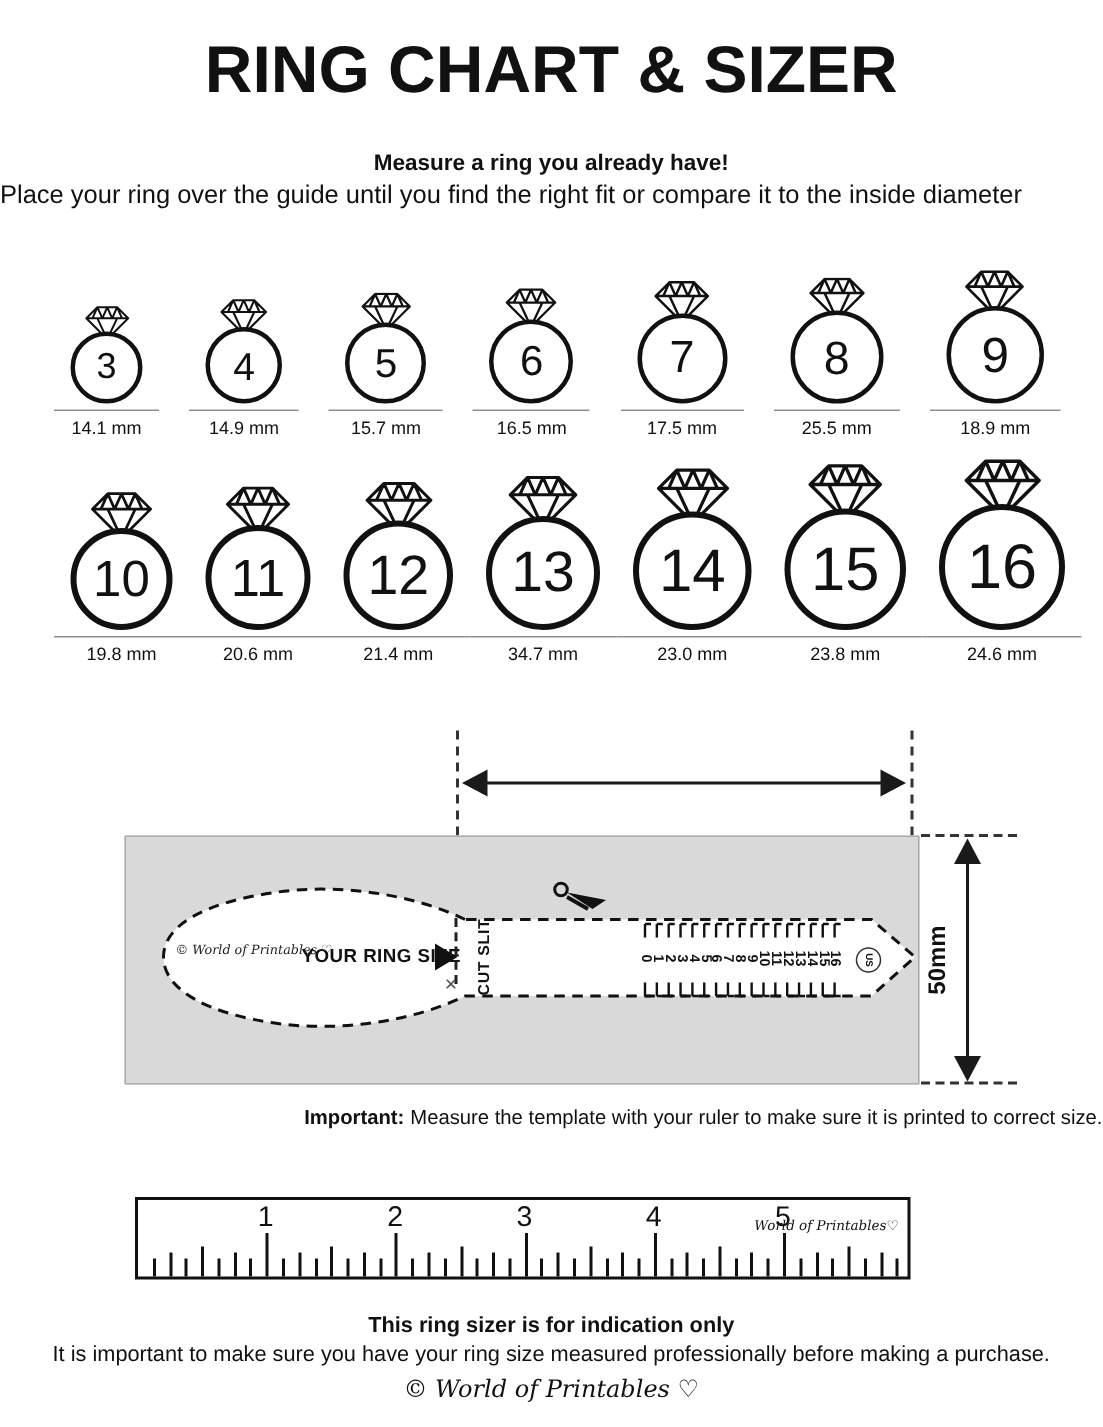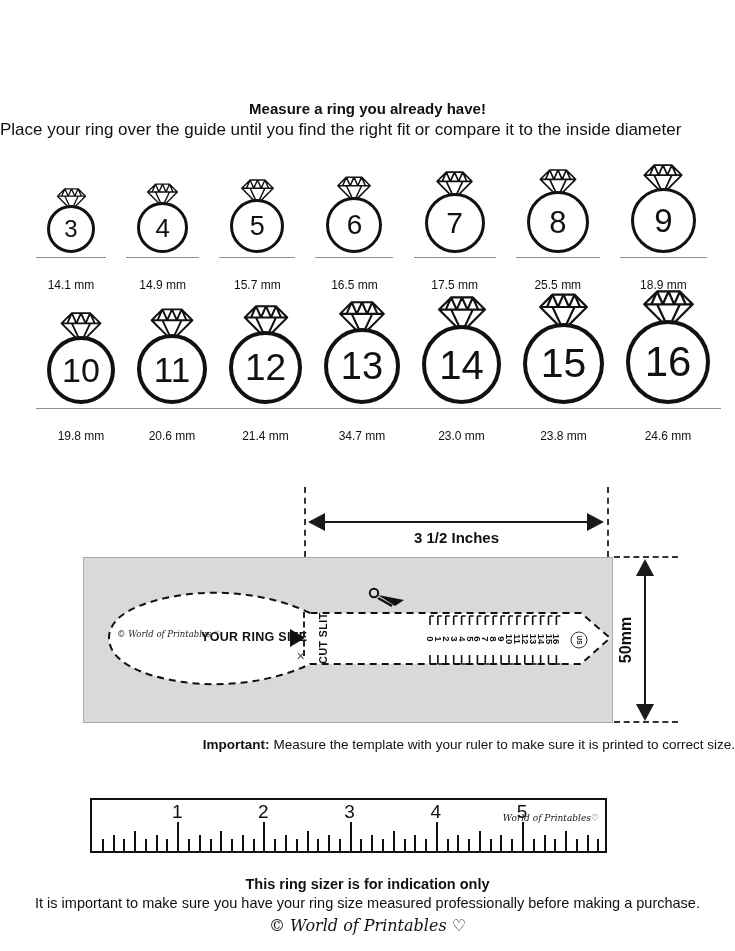--- a/index.html
+++ b/index.html
@@ -14,21 +14,21 @@
 
   
   .ring-row{position:absolute;left:36px;right:28px;display:flex;
             justify-content:space-between;align-items:flex-end;}
   .ring-row.r1{top:180px;height:112px;}
   .ring-row.r2{top:306px;height:137px;}
   .ring-item{display:flex;flex-direction:column;align-items:center;}
   .ring-circle{border:3px solid #111;border-radius:50%;background:#fff;box-sizing:border-box;
                display:flex;align-items:center;justify-content:center;line-height:1;}
   .ring-underline{height:1px;background:#909090;margin-top:4px;}
-  .ring-mm{font-size:12px;margin-top:20px;height:14px;line-height:14px;white-space:nowrap;}
+  .ring-mm{font-size:12px;margin-top:4px;height:14px;line-height:14px;white-space:nowrap;}
 
   
   .dash-v{position:absolute;width:0;border-left:2px dashed #333;}
   .dash-h{position:absolute;height:0;border-top:2px dashed #333;}
 
   
   .h-arrow{position:absolute;left:308px;top:513px;width:296px;height:18px;}
   .h-arrow .shaft{position:absolute;left:12px;right:12px;top:8px;height:2px;background:#1a1a1a;}
   .h-arrow .ah-l{position:absolute;left:0;top:0;width:0;height:0;
                  border-top:9px solid transparent;border-bottom:9px solid transparent;
@@ -91,20 +91,21 @@
                font-weight:700;font-size:14.5px;}
   .footer-text{position:absolute;top:895px;left:0;width:100%;text-align:center;font-size:14.5px;}
   .footer-logo{position:absolute;top:916px;left:0;width:100%;text-align:center;
                font-family:"DejaVu Serif",serif;font-style:italic;font-size:16px;}
 </style>
 </head>
 <body>
 
 <div class="page">
 
+  <div class="title">RING CHART &amp; SIZER</div>
   <div class="intro-head">Measure a ring you already have!</div>
   <div class="intro-desc">Place your ring over the guide until you find the right fit or compare it to the inside diameter</div>
 
   <div class="ring-row r1">
       <div class="ring-item">
         <svg width="33" height="23" viewBox="0 0 40 28" style="margin-bottom:-6px">
          <path d="M12,1 L28,1 L37,10 L20,27 L3,10 Z M3,10 L37,10 M12,1 L8,10 M12,1 L16,10 M20,1 L16,10 M20,1 L24,10 M28,1 L24,10 M28,1 L32,10 M12,10 L20,27 M28,10 L20,27" fill="#fff" stroke="#111" stroke-width="1.6" stroke-linejoin="round"></path>
        </svg>
        <div class="ring-circle" style="width:48px;height:48px;border-width:3px;font-size:24px">
          <span>3</span>
@@ -246,21 +247,20 @@
       </div>
     </div>
 
   <div class="dash-v" style="left:304px;top:487px;height:70px;"></div>
   <div class="dash-v" style="left:607px;top:487px;height:70px;"></div>
   <div class="h-arrow">
     <div class="ah-l"></div>
     <div class="shaft"></div>
     <div class="ah-r"></div>
   </div>
-  <div class="inches-label">3 1/2 Inches</div>
 
   <div class="sizer-box"></div>
   <svg class="paddle-svg" width="530" height="166" viewBox="0 0 530 166">
     <path d="M227,56 C190,38 140,32 100,38 C58,44 26,58 26,81 C26,104 58,119 100,125
              C140,131 190,125 227,107 L498,107 L527,81 L498,56 Z" fill="#ffffff" stroke="#111" stroke-width="2" stroke-dasharray="7 5" stroke-linejoin="round"></path>
   </svg>
 
   <svg class="scissors-svg" width="42" height="26" viewBox="0 0 42 26">
     <circle cx="6" cy="7" r="4.2" fill="none" stroke="#111" stroke-width="2"></circle>
     <path d="M10,9 L36,14 L27,20 Z" fill="#111"></path>

